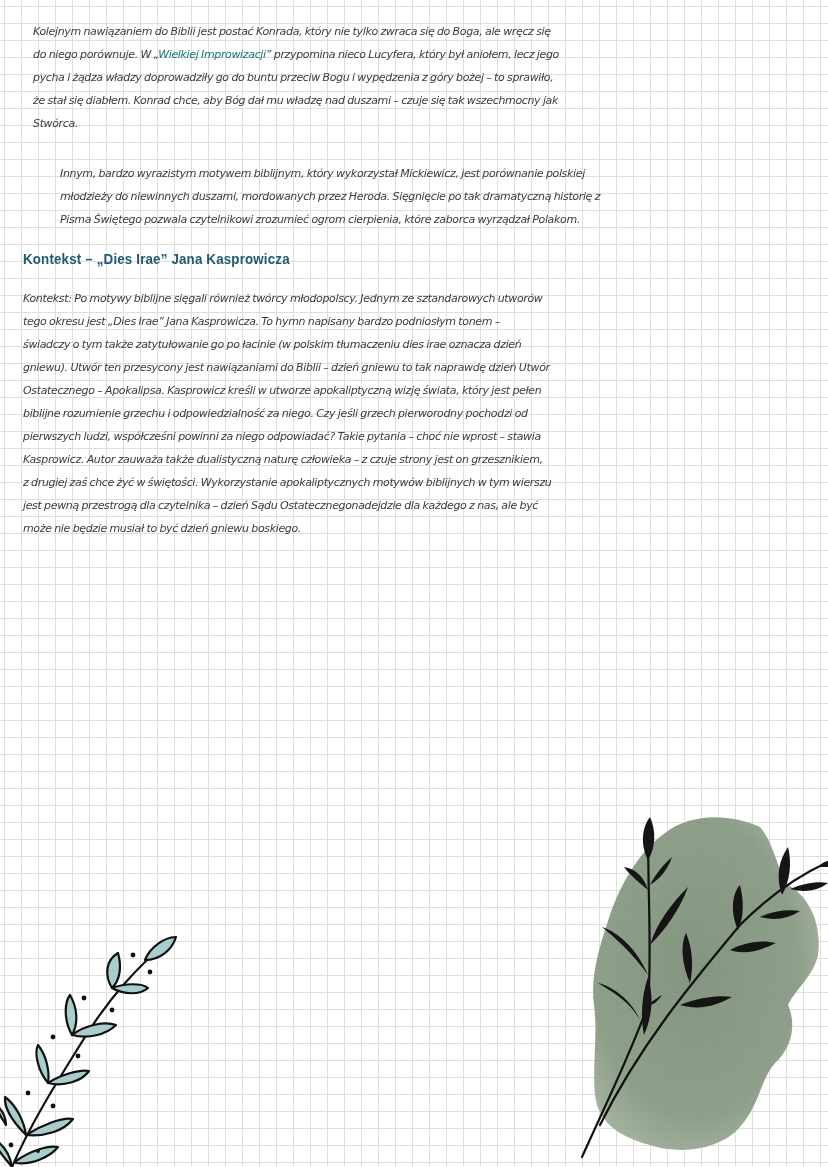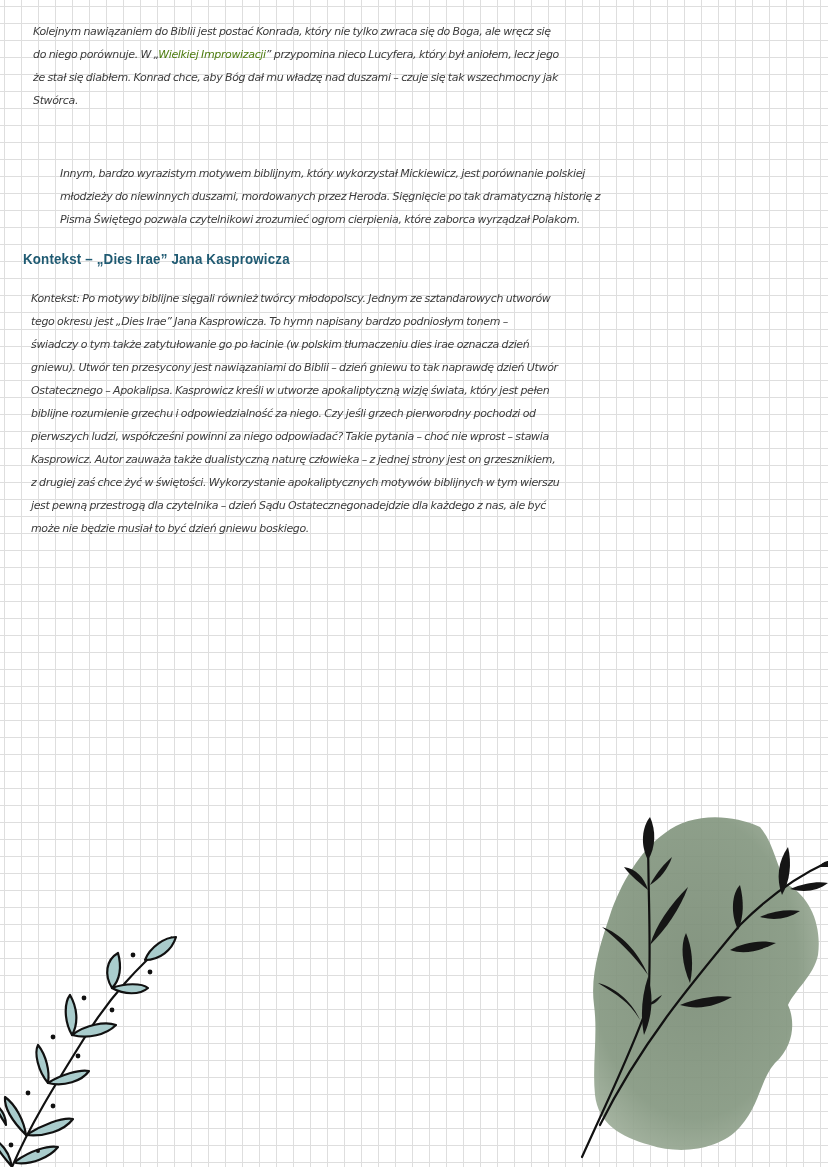--- a/index.html
+++ b/index.html
@@ -22,24 +22,24 @@
     position: absolute;
     font-style: italic;
     font-size: 11px;
     line-height: 23px;
     letter-spacing: -0.35px;
     word-spacing: -0.5px;
     color: #3b3b3b;
     margin: 0;
   }
   .para .line { display: block; white-space: nowrap; }
-  .para .hl { color: #4d7c0f; }
+  .para .hl { color: #0f766e; }
   #p1 { left: 33px; top: 20px; }
   #p2 { left: 33px; top: 162px; margin-left: 27px; }
-  #p3 { left: 23px; top: 287px; margin-left: 8px; }
+  #p3 { left: 23px; top: 287px; }
   .heading {
     position: absolute;
     left: 23px; top: 250px;
     font-family: "Liberation Sans", sans-serif;
     font-weight: bold;
     font-size: 15.5px;
     letter-spacing: 0.2px;
     color: #1f5a72;
     transform: scaleX(0.86);
     transform-origin: left center;
@@ -50,41 +50,42 @@
   #deco-right { left: 570px; top: 805px; width: 258px; height: 362px; }
 </style>
 </head>
 <body>
 
 <div class="page">
 
   <p class="para" id="p1">
     <span class="line">Kolejnym nawiązaniem do Biblii jest postać Konrada, który nie tylko zwraca się do Boga, ale wręcz się</span>
     <span class="line"><span>do niego porównuje. W „</span><span class="hl">Wielkiej Improwizacji</span><span>” przypomina nieco Lucyfera, który był aniołem, lecz jego</span></span>
+    <span class="line">pycha i żądza władzy doprowadziły go do buntu przeciw Bogu i wypędzenia z góry bożej – to sprawiło,</span>
     <span class="line">że stał się diabłem. Konrad chce, aby Bóg dał mu władzę nad duszami – czuje się tak wszechmocny jak</span>
     <span class="line">Stwórca.</span>
   </p>
 
   <p class="para" id="p2">
     <span class="line">Innym, bardzo wyrazistym motywem biblijnym, który wykorzystał Mickiewicz, jest porównanie polskiej</span>
     <span class="line">młodzieży do niewinnych duszami, mordowanych przez Heroda. Sięgnięcie po tak dramatyczną historię z</span>
     <span class="line">Pisma Świętego pozwala czytelnikowi zrozumieć ogrom cierpienia, które zaborca wyrządzał Polakom.</span>
   </p>
 
   <div class="heading">Kontekst –  „Dies Irae” Jana Kasprowicza</div>
 
   <p class="para" id="p3">
     <span class="line">Kontekst: Po motywy biblijne sięgali również twórcy młodopolscy. Jednym ze sztandarowych utworów</span>
     <span class="line">tego okresu jest „Dies Irae” Jana Kasprowicza. To hymn napisany bardzo podniosłym tonem –</span>
     <span class="line">świadczy o tym także zatytułowanie go po łacinie (w polskim tłumaczeniu dies irae oznacza dzień</span>
     <span class="line">gniewu). Utwór ten przesycony jest nawiązaniami do Biblii – dzień gniewu to tak naprawdę dzień Utwór</span>
     <span class="line">Ostatecznego – Apokalipsa. Kasprowicz kreśli w utworze apokaliptyczną wizję świata, który jest pełen</span>
     <span class="line">biblijne rozumienie grzechu i odpowiedzialność za niego. Czy jeśli grzech pierworodny pochodzi od</span>
     <span class="line">pierwszych ludzi, współcześni powinni za niego odpowiadać? Takie pytania – choć nie wprost – stawia</span>
-    <span class="line">Kasprowicz. Autor zauważa także dualistyczną naturę człowieka – z jednej strony jest on grzesznikiem,</span>
+    <span class="line">Kasprowicz. Autor zauważa także dualistyczną naturę człowieka – z czuje strony jest on grzesznikiem,</span>
     <span class="line">z drugiej zaś chce żyć w świętości. Wykorzystanie apokaliptycznych motywów biblijnych  w tym wierszu</span>
     <span class="line">jest pewną przestrogą dla czytelnika – dzień Sądu Ostatecznegonadejdzie dla każdego z nas, ale być</span>
     <span class="line">może nie będzie musiał to być dzień gniewu boskiego.</span>
   </p>
 
   <svg class="deco" id="deco-left" viewBox="0 0 200 242" xmlns="http://www.w3.org/2000/svg">
     <g stroke="#111" stroke-width="2.2" fill="#a9cccc" stroke-linejoin="round">
 
       <path d="M172 12 C140 40, 110 70, 80 120 C55 160, 30 200, 12 242" fill="none"></path>
 

